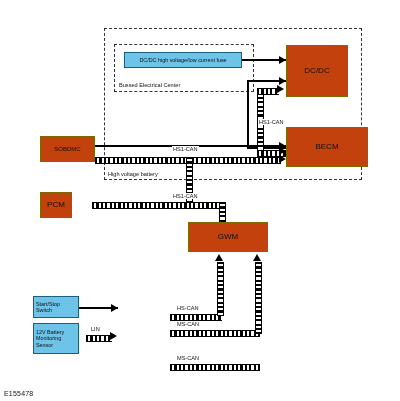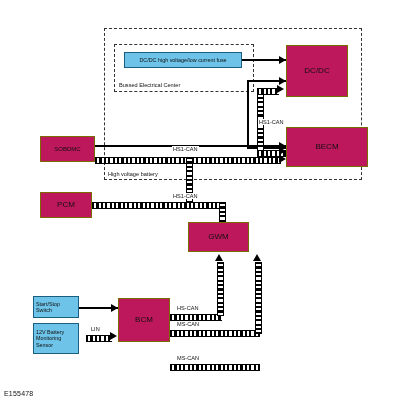--- a/index.html
+++ b/index.html
@@ -22,21 +22,21 @@
     box-sizing: border-box;
     border: 1px solid #000000;
     display: flex;
     align-items: center;
     justify-content: center;
     text-align: center;
     line-height: 1.15;
     z-index: 5;
   }
   .node.yellow {
-    background: #be185d;
+    background: #c2410c;
     border-color: #7a6a00;
   }
   .node.blue {
     background: #6ec3e8;
     border-color: #1a5f80;
   }
   .node span {
     display: block;
     padding: 0 2px;
   }
@@ -134,31 +134,28 @@
   </div>
 
   <div class="node yellow" style="left:286px; top:127px; width:82px; height:40px;">
     <span class="nlabel-lg">BECM</span>
   </div>
 
   <div class="node yellow" style="left:40px; top:136px; width:55px; height:26px;">
     <span class="nlabel-sm">SOBDMC</span>
   </div>
 
-  <div class="node yellow" style="left:40px; top:192px; width:52px; height:26px;text-align:right;">
+  <div class="node yellow" style="left:40px; top:192px; width:32px; height:26px;text-align:right;">
     <span class="nlabel-lg">PCM</span>
   </div>
 
-  <div class="node yellow" style="left:188px; top:222px; width:61px; height:30px;">
+  <div class="node yellow" style="left:188px; top:222px; width:80px; height:30px;">
     <span class="nlabel-lg">GWM</span>
   </div>
 
-  <div class="node yellow" style="left:118px; top:298px; width:52px; height:44px;">
-    <span class="nlabel-lg">BCM</span>
-  </div>
 
 
   <div class="node blue" style="left:33px; top:296px; width:46px; height:22px;">
     <span class="nlabel-xs">Start/Stop Switch</span>
   </div>
 
   <div class="node blue" style="left:33px; top:323px; width:46px; height:31px;">
     <span class="nlabel-xs">12V Battery Monitoring Sensor</span>
   </div>
 

